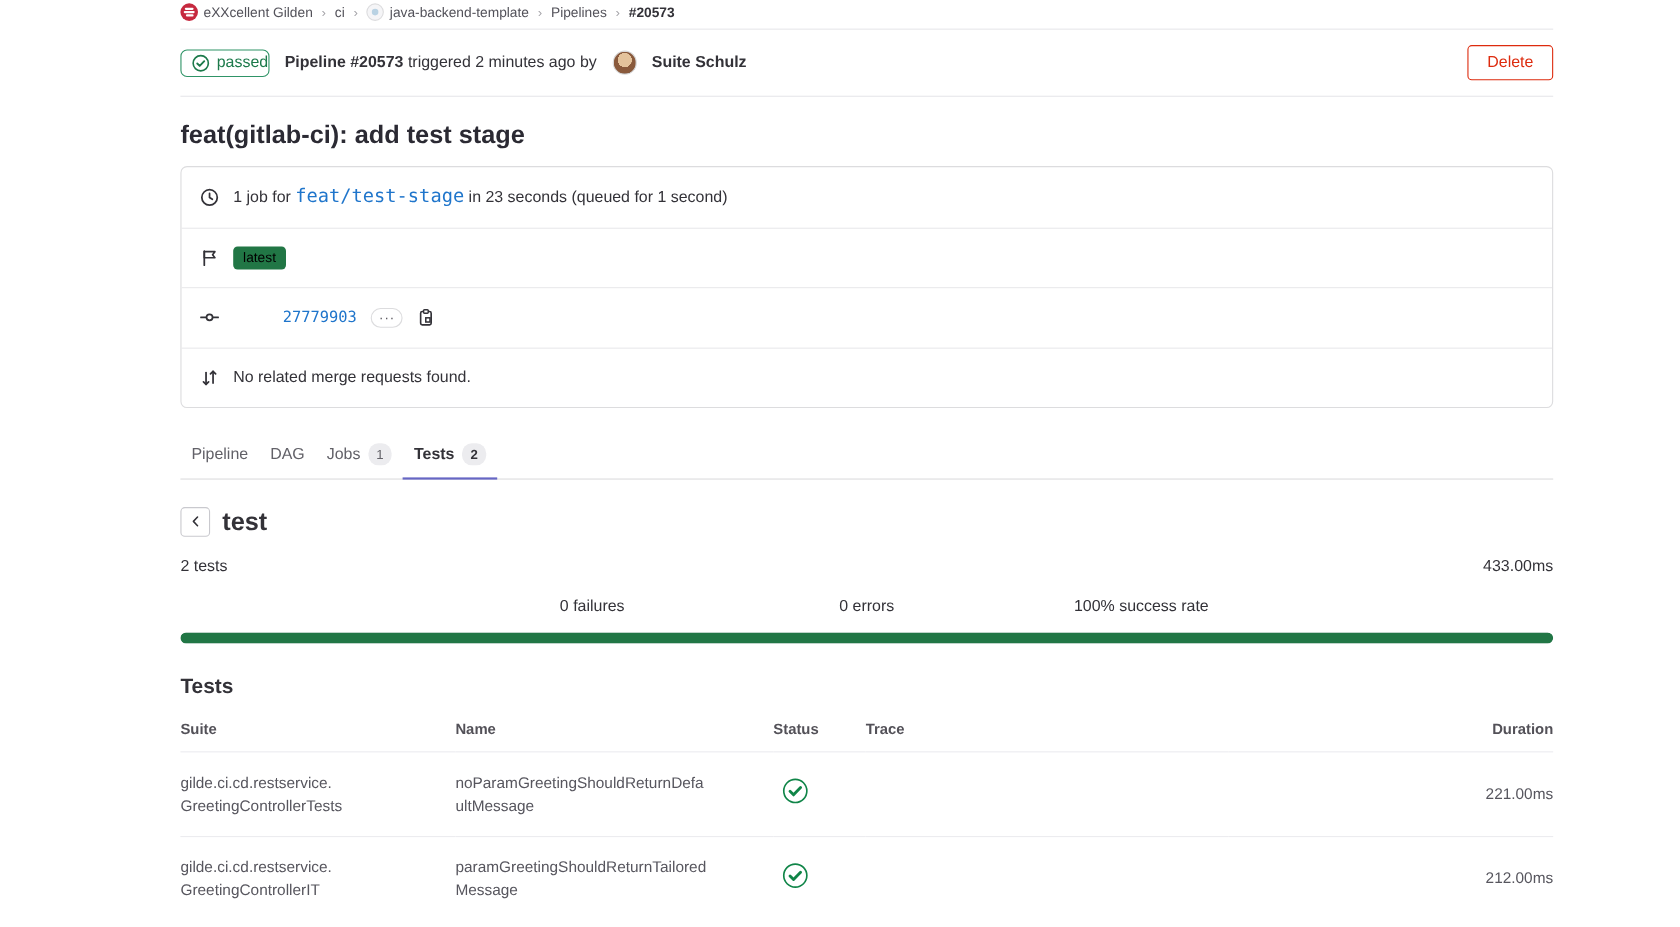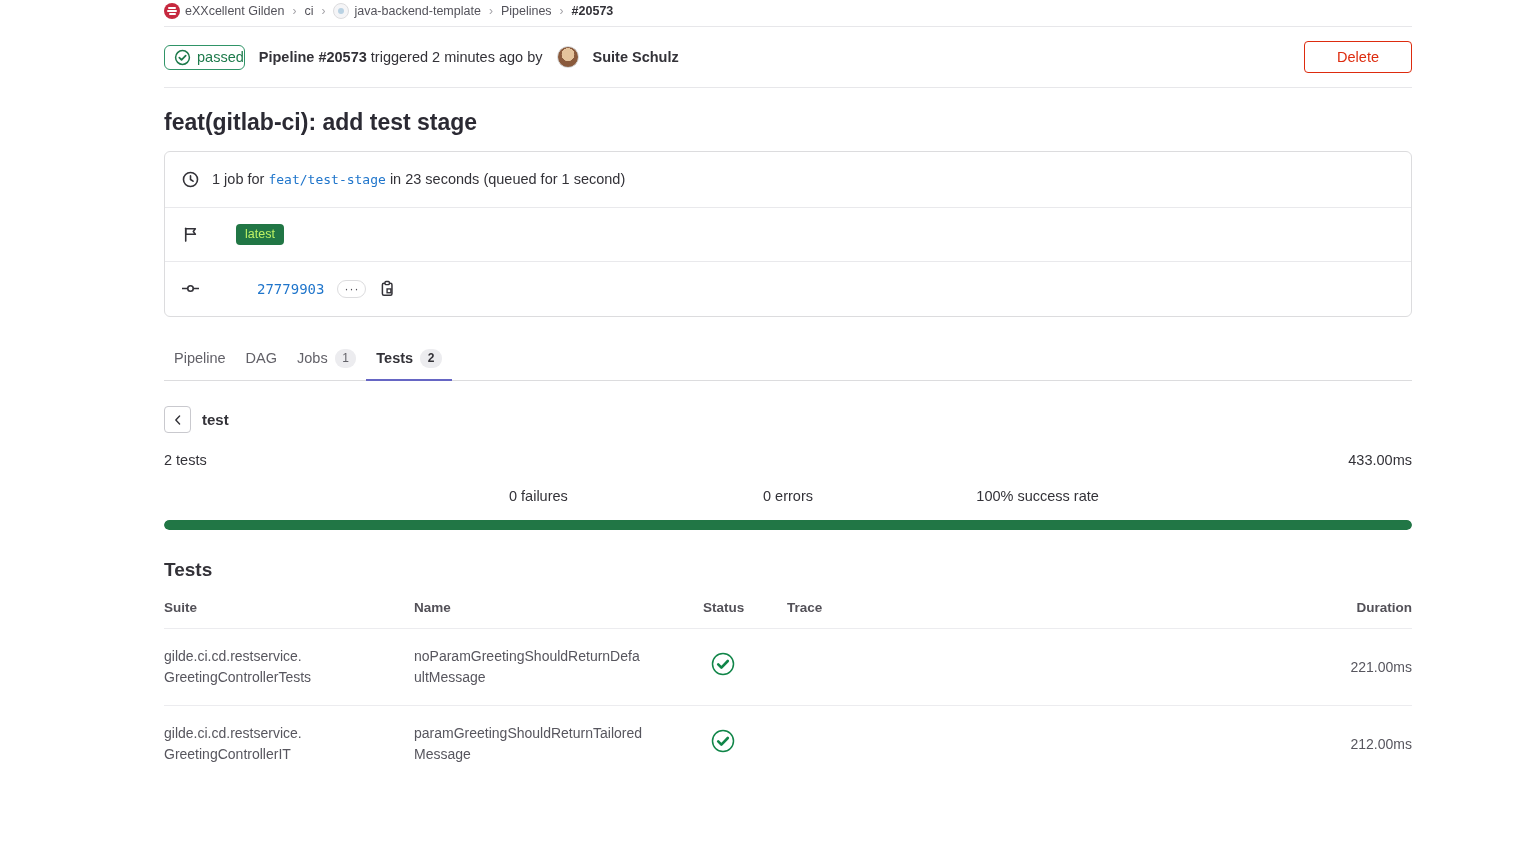--- a/index.html
+++ b/index.html
@@ -22,46 +22,46 @@
   .avatar-project { width: 16px; height: 16px; border-radius: 50%; background: #f5f5f7; border: 1px solid #dcdcde; display: inline-flex; align-items: center; justify-content: center; }
   .avatar-project i { width: 6px; height: 6px; border-radius: 50%; background: #b9d2e3; display: block; }
 
   .divider { border: none; border-top: 1px solid #e7e7ea; margin: 0; }
 
   
   .pipeline-header { display: flex; align-items: center; gap: 14px; padding: 14px 0; font-size: 14.5px; }
   .status-badge { display: inline-flex; align-items: center; gap: 6px; padding: 3px 0 3px 9px; border: 1.5px solid #2f9467; border-radius: 6px; color: #1d7a4b; font-size: 14.5px; background: #fff; cursor: pointer; }
   .bold { font-weight: 700; }
   .user-avatar { width: 22px; height: 22px; border-radius: 50%; border: 1px solid #d8d8d8; background: radial-gradient(circle at 50% 38%, #e4c39c 0 40%, #8a5a3c 41% 75%, #5e3b28 76% 100%); display: inline-block; vertical-align: middle; }
-  .delete-btn { margin-left: auto; background: #fff; color: #dd2b0e; border: 1px solid #dd2b0e; border-radius: 4px; padding: 7px 32px; font-size: 14.5px; font-family: inherit; cursor: pointer; }
+  .delete-btn { margin-left: auto; background: #fff; color: #dd2b0e; border: 1px solid #dd2b0e; border-radius: 4px; padding: 7px 17px; font-size: 14.5px; font-family: inherit; cursor: pointer; }
 
   h1.commit-title { font-size: 23px; font-weight: 700; margin: 21px 0 15px; color: #2b2a33; }
 
   
   .info-box { border: 1px solid #dcdcde; border-radius: 6px; }
   .info-row { display: flex; align-items: center; gap: 13px; padding: 0 17px; min-height: 54.5px; font-size: 14.5px; border-top: 1px solid #e9e9ec; }
   .info-row:first-child { border-top: none; }
   .icon16 { width: 17px; height: 17px; flex: 0 0 auto; }
-  .mono { font-family: "DejaVu Sans Mono", monospace; font-size: 13px; }
+  .mono { font-family: "DejaVu Sans Mono", monospace; font-size: 17px; }
   .link { color: #1f75cb; text-decoration: none; cursor: pointer; }
-  .latest-badge { background: #217645; color: #bef264; font-size: 12.5px; line-height: 1; padding: 4px 9px 5px; border-radius: 4px; margin-left: 24px; }
+  .latest-badge { background: #217645; color: #000000; font-size: 12.5px; line-height: 1; padding: 4px 9px 5px; border-radius: 4px; }
   .ellipsis-btn { border: 1px solid #dcdcde; border-radius: 9px; background: #fff; height: 18px; padding: 0 6px; display: inline-flex; align-items: center; justify-content: center; font-size: 12px; letter-spacing: 1px; color: #535158; cursor: pointer; line-height: 0; }
   .icon-btn { background: none; border: none; padding: 0; cursor: pointer; display: inline-flex; }
 
   
   .tabs { margin-top: 22px; border-bottom: 1px solid #dcdcde; display: flex; }
   .tab { display: flex; align-items: center; gap: 7px; padding: 10px 10px 11px; font-size: 14.5px; color: #626168; cursor: pointer; border-bottom: 2px solid transparent; margin-bottom: -1px; }
   .tab.active { color: #333238; font-weight: 700; border-bottom-color: #6666c4; }
   .count-pill { background: #ececef; border-radius: 9px; padding: 1.5px 7.5px; font-size: 12px; color: #626168; font-weight: 400; line-height: 1.4; }
   .tab.active .count-pill { color: #333238; font-weight: 700; }
 
   
   .suite-header { margin-top: 25px; display: flex; align-items: center; gap: 11px; }
   .back-btn { width: 27px; height: 27px; border: 1px solid #c9c9ce; border-radius: 4px; background: #fff; display: inline-flex; align-items: center; justify-content: center; cursor: pointer; padding: 0; }
-  .suite-title { font-size: 15px; font-weight: 700; }
+  .suite-title { font-size: 23px; font-weight: 700; }
 
   
   .stats { display: flex; margin-top: 19px; font-size: 14.5px; color: #333238; }
   .stats > div { flex: 1; }
   .ta-c { text-align: center; margin-top: 36px; } .ta-r { text-align: right; }
 
   .progress-track { margin-top: 16px; height: 10px; border-radius: 6px; background: #ececef; overflow: hidden; }
   .progress-fill { height: 100%; background: #217645; border-radius: 6px; }
 
   h2.tests-heading { font-size: 19px; font-weight: 700; margin: 29px 0 0; }
@@ -162,20 +162,29 @@
       <button class="ellipsis-btn">···</button>
       <button class="icon-btn">
         <svg class="icon16" viewBox="0 0 16 16">
           <rect x="3.2" y="3" width="9" height="11.4" rx="1.4" fill="none" stroke="#333238" stroke-width="1.4"></rect>
           <rect x="5.7" y="1.4" width="4" height="3" rx="0.8" fill="#fff" stroke="#333238" stroke-width="1.3"></rect>
           <rect x="7.6" y="8.4" width="3.6" height="3.6" fill="#fff" stroke="#333238" stroke-width="1.3"></rect>
         </svg>
       </button>
     </div>
 
+    <div class="info-row">
+      <svg class="icon16" viewBox="0 0 16 16">
+        <path d="M5 3.5 V13.5" stroke="#333238" stroke-width="1.5" stroke-linecap="round"></path>
+        <path d="M2.8 11.4 L5 13.6 L7.2 11.4" fill="none" stroke="#333238" stroke-width="1.5" stroke-linecap="round" stroke-linejoin="round"></path>
+        <path d="M11 12.5 V2.5" stroke="#333238" stroke-width="1.5" stroke-linecap="round"></path>
+        <path d="M8.8 4.6 L11 2.4 L13.2 4.6" fill="none" stroke="#333238" stroke-width="1.5" stroke-linecap="round" stroke-linejoin="round"></path>
+      </svg>
+      <span>No related merge requests found.</span>
+    </div>
 
   </div>
 
   <div class="tabs">
     <div class="tab">
       <span>Pipeline</span>
     </div>
     <div class="tab">
       <span>DAG</span>
     </div>

